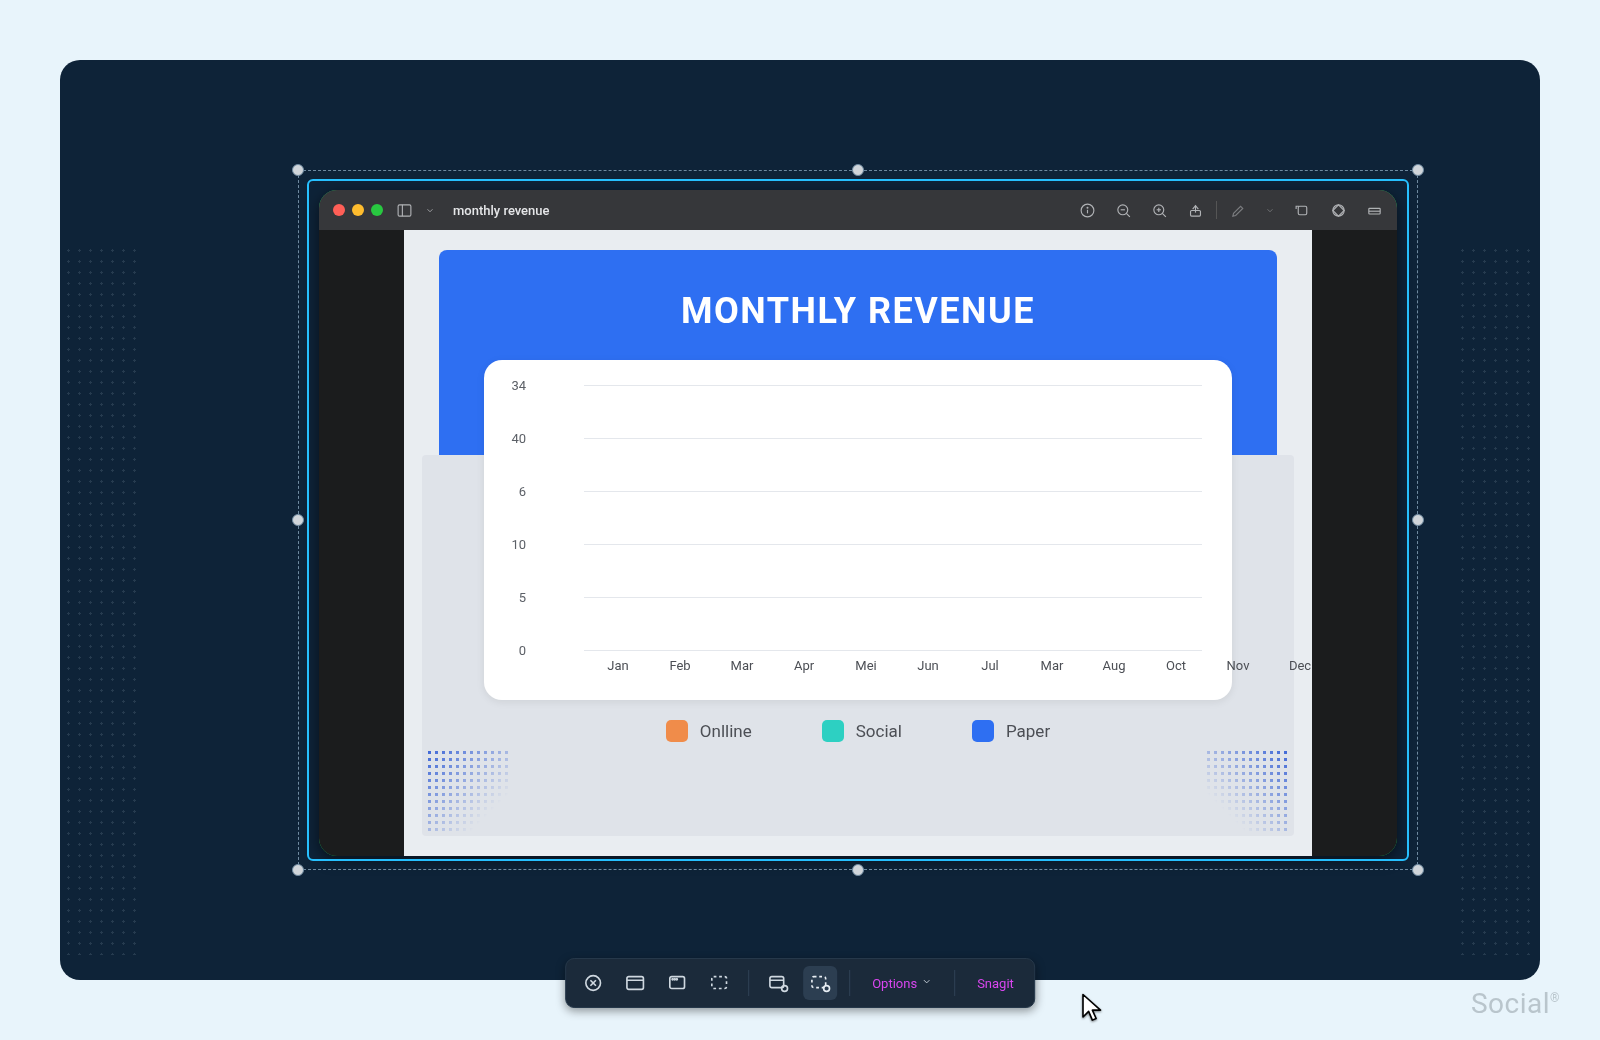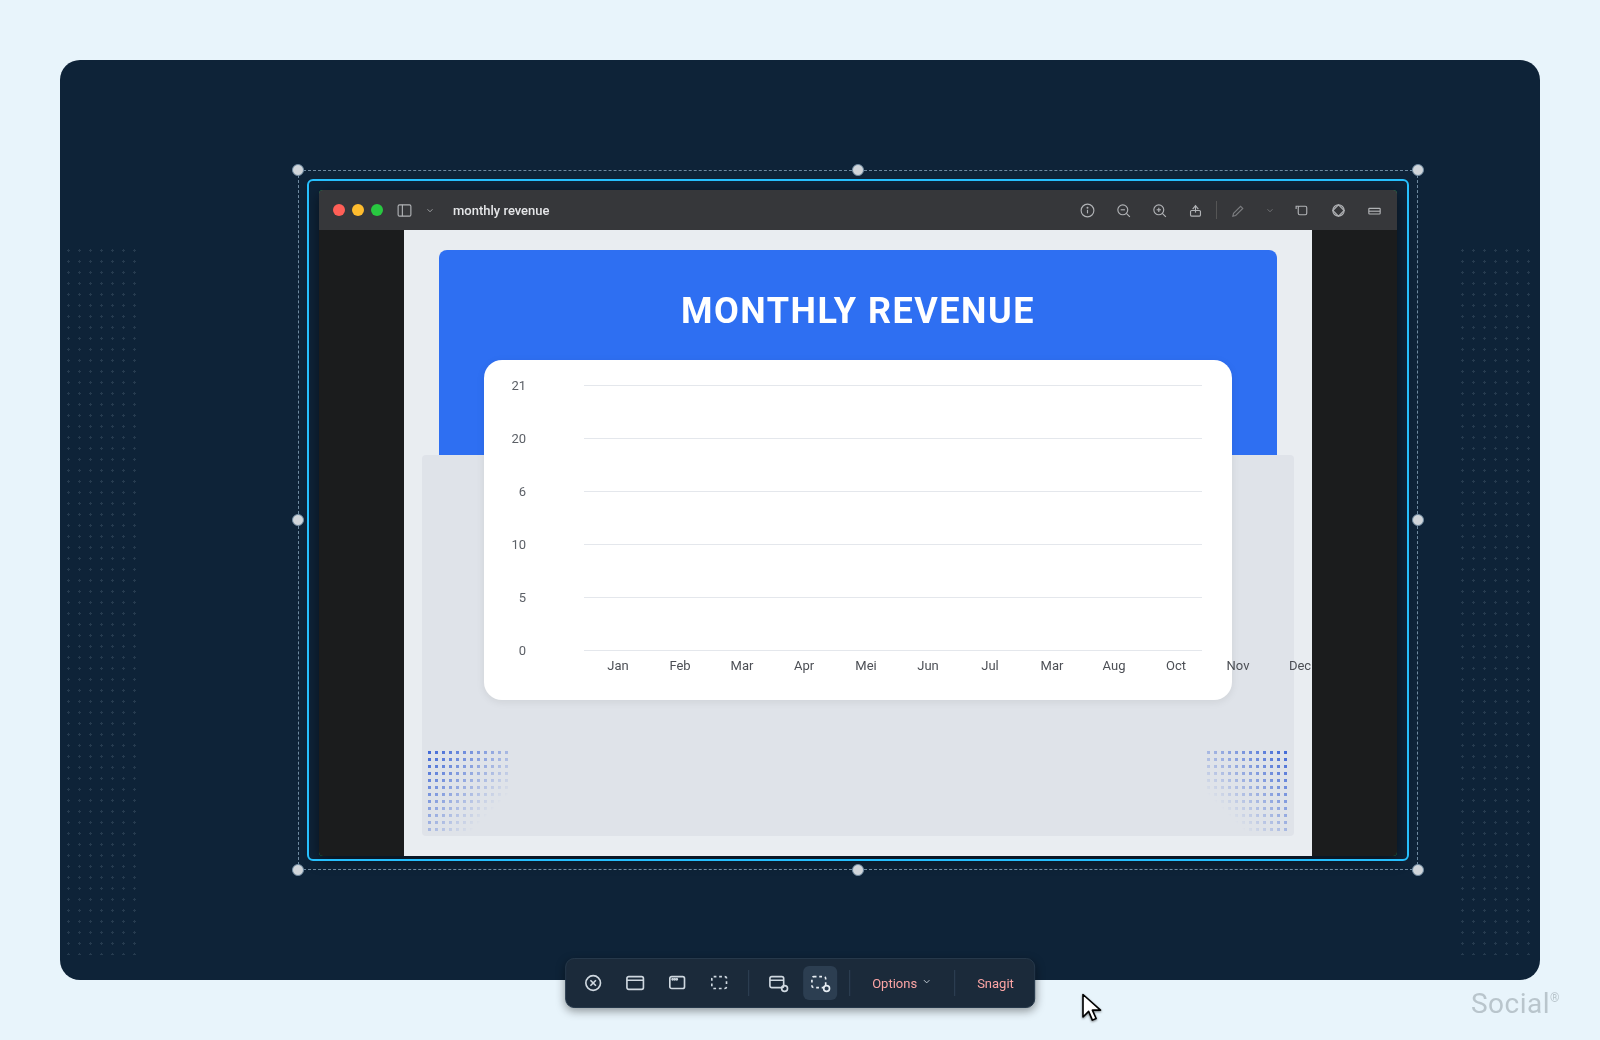--- a/index.html
+++ b/index.html
@@ -9,21 +9,21 @@
   .sel-border{position:absolute;inset:0;border:1.5px dashed #6f8aa0;}
   .sel-inner{position:absolute;inset:9px;border:2px solid #26c0ff;border-radius:6px;pointer-events:none;}
   .sel-handle{position:absolute;width:12px;height:12px;background:#d0d5da;border:1px solid #6f8aa0;border-radius:50%;box-sizing:border-box;}
   
   .dots-col{position:absolute;top:185px;bottom:25px;width:80px;
     background-image:radial-gradient(#3a4e62 1.1px, transparent 1.1px);
     background-size:11px 11px;opacity:.55;pointer-events:none;}
   .dots-col.left{left:3px;}
   .dots-col.right{right:3px;}
   
-  .appwin{position:absolute;left:259px;top:130px;width:1078px;height:666px;background:#22c55e;border-radius:4px;overflow:hidden;box-shadow:0 4px 14px rgba(0,0,0,.5);}
+  .appwin{position:absolute;left:259px;top:130px;width:1078px;height:666px;background:#22c55e;border-radius:18px;overflow:hidden;box-shadow:0 4px 14px rgba(0,0,0,.5);}
   .titlebar{height:40px;background:#36373a;display:flex;align-items:center;color:#d9dadc;font-size:13px;padding:0 14px;gap:12px;}
   .traffic{display:flex;gap:7px;}
   .traffic span{width:12px;height:12px;border-radius:50%;}
   .tl-red{background:#ff5f57;}.tl-yel{background:#febc2e;}.tl-grn{background:#28c840;}
   .tb-icon{width:18px;height:18px;display:flex;align-items:center;justify-content:center;opacity:.8;}
   .tb-icon svg{width:17px;height:17px;}
   .tb-spacer{flex:1;}
   .tb-title{color:#e5e6e8;font-weight:500;margin-left:6px;}
   .tb-group{display:flex;gap:18px;align-items:center;}
   .tb-sep{width:1px;height:18px;background:#555;}
@@ -61,21 +61,21 @@
     mask-image:linear-gradient(135deg,#000 0%,transparent 75%);}
   .halftone.br{right:22px;bottom:22px;
     -webkit-mask-image:linear-gradient(225deg,#000 0%,transparent 75%);
     mask-image:linear-gradient(225deg,#000 0%,transparent 75%);}
   
   .snagbar{position:absolute;left:50%;transform:translateX(-50%);top:898px;height:48px;background:#1b2a3a;border:1px solid #26384a;border-radius:9px;display:flex;align-items:center;padding:0 10px;gap:8px;box-shadow:0 3px 10px rgba(0,0,0,.4);}
   .snag-btn{width:34px;height:34px;border-radius:6px;display:flex;align-items:center;justify-content:center;color:#cfd8e0;}
   .snag-btn.active{background:#2c3e51;}
   .snag-btn svg{width:22px;height:22px;}
   .snag-sep{width:1px;height:26px;background:#2f4256;margin:0 4px;}
-  .snag-txt{color:#fca5a5;font-size:13px;padding:0 10px;display:flex;align-items:flex-start;gap:4px;cursor:pointer;}
+  .snag-txt{color:#d946ef;font-size:13px;padding:0 10px;display:flex;align-items:flex-start;gap:4px;cursor:pointer;}
   
   .cursor{position:absolute;left:1018px;top:932px;pointer-events:none;}
   .cursor svg{width:30px;height:30px;filter:drop-shadow(0 1px 1px rgba(0,0,0,.5));}
   
   .brand{position:absolute;right:40px;bottom:20px;font-size:28px;color:#b9c5cc;font-weight:400;letter-spacing:.5px;}
   .brand sup{font-size:12px;vertical-align:top;position:relative;top:4px;}
 </style>
 </head>
 <body>
 
@@ -179,23 +179,23 @@
           <div class="chart-area" id="chart-area">
               <div class="grid-line" style="top: 100%;"></div>
               <div class="ytick" style="top: 100%;">0</div>
               <div class="grid-line" style="top: 80%;"></div>
               <div class="ytick" style="top: 80%;">5</div>
               <div class="grid-line" style="top: 60%;"></div>
               <div class="ytick" style="top: 60%;">10</div>
               <div class="grid-line" style="top: 40%;"></div>
               <div class="ytick" style="top: 40%;">6</div>
               <div class="grid-line" style="top: 20%;"></div>
-              <div class="ytick" style="top: 20%;">20</div>
+              <div class="ytick" style="top: 20%;">40</div>
               <div class="grid-line" style="top: 0%;"></div>
-              <div class="ytick" style="top: 0%;">21</div>
+              <div class="ytick" style="top: 0%;">34</div>
               <div class="bars-row">
                 <div class="month-group">
                   <div class="bar orange" style="height: 20%;"></div>
                   <div class="bar teal" style="height: 20%;"></div>
                   <div class="bar blue" style="height: 20%;"></div>
                   <div class="xtick">Jan</div>
                 </div>
                 <div class="month-group">
                   <div class="bar orange" style="height: 32%;"></div>
                   <div class="bar teal" style="height: 32%;"></div>
@@ -256,20 +256,34 @@
                   <div class="bar blue" style="height: 36%;"></div>
                   <div class="xtick">Nov</div>
                 </div>
                 <div class="month-group">
                   <div class="bar orange" style="height: 72%;"></div>
                   <div class="bar teal" style="height: 88%;"></div>
                   <div class="bar blue" style="height: 16%;"></div>
                   <div class="xtick">Dec</div>
                 </div>
               </div>
+            </div>
+        </div>
+        <div class="legend">
+          <div class="legend-item">
+              <span class="legend-sw" style="background:#f08c4a"></span>
+              <span>Onlline</span>
+            </div>
+          <div class="legend-item">
+              <span class="legend-sw" style="background:#2dd0c2"></span>
+              <span>Social</span>
+            </div>
+          <div class="legend-item">
+              <span class="legend-sw" style="background:#2e6ff2"></span>
+              <span>Paper</span>
             </div>
         </div>
         <div class="halftone bl"></div>
         <div class="halftone br"></div>
       </div>
       <div class="sidebar right"></div>
     </div>
   </div>
 
   <div class="sel-region">

